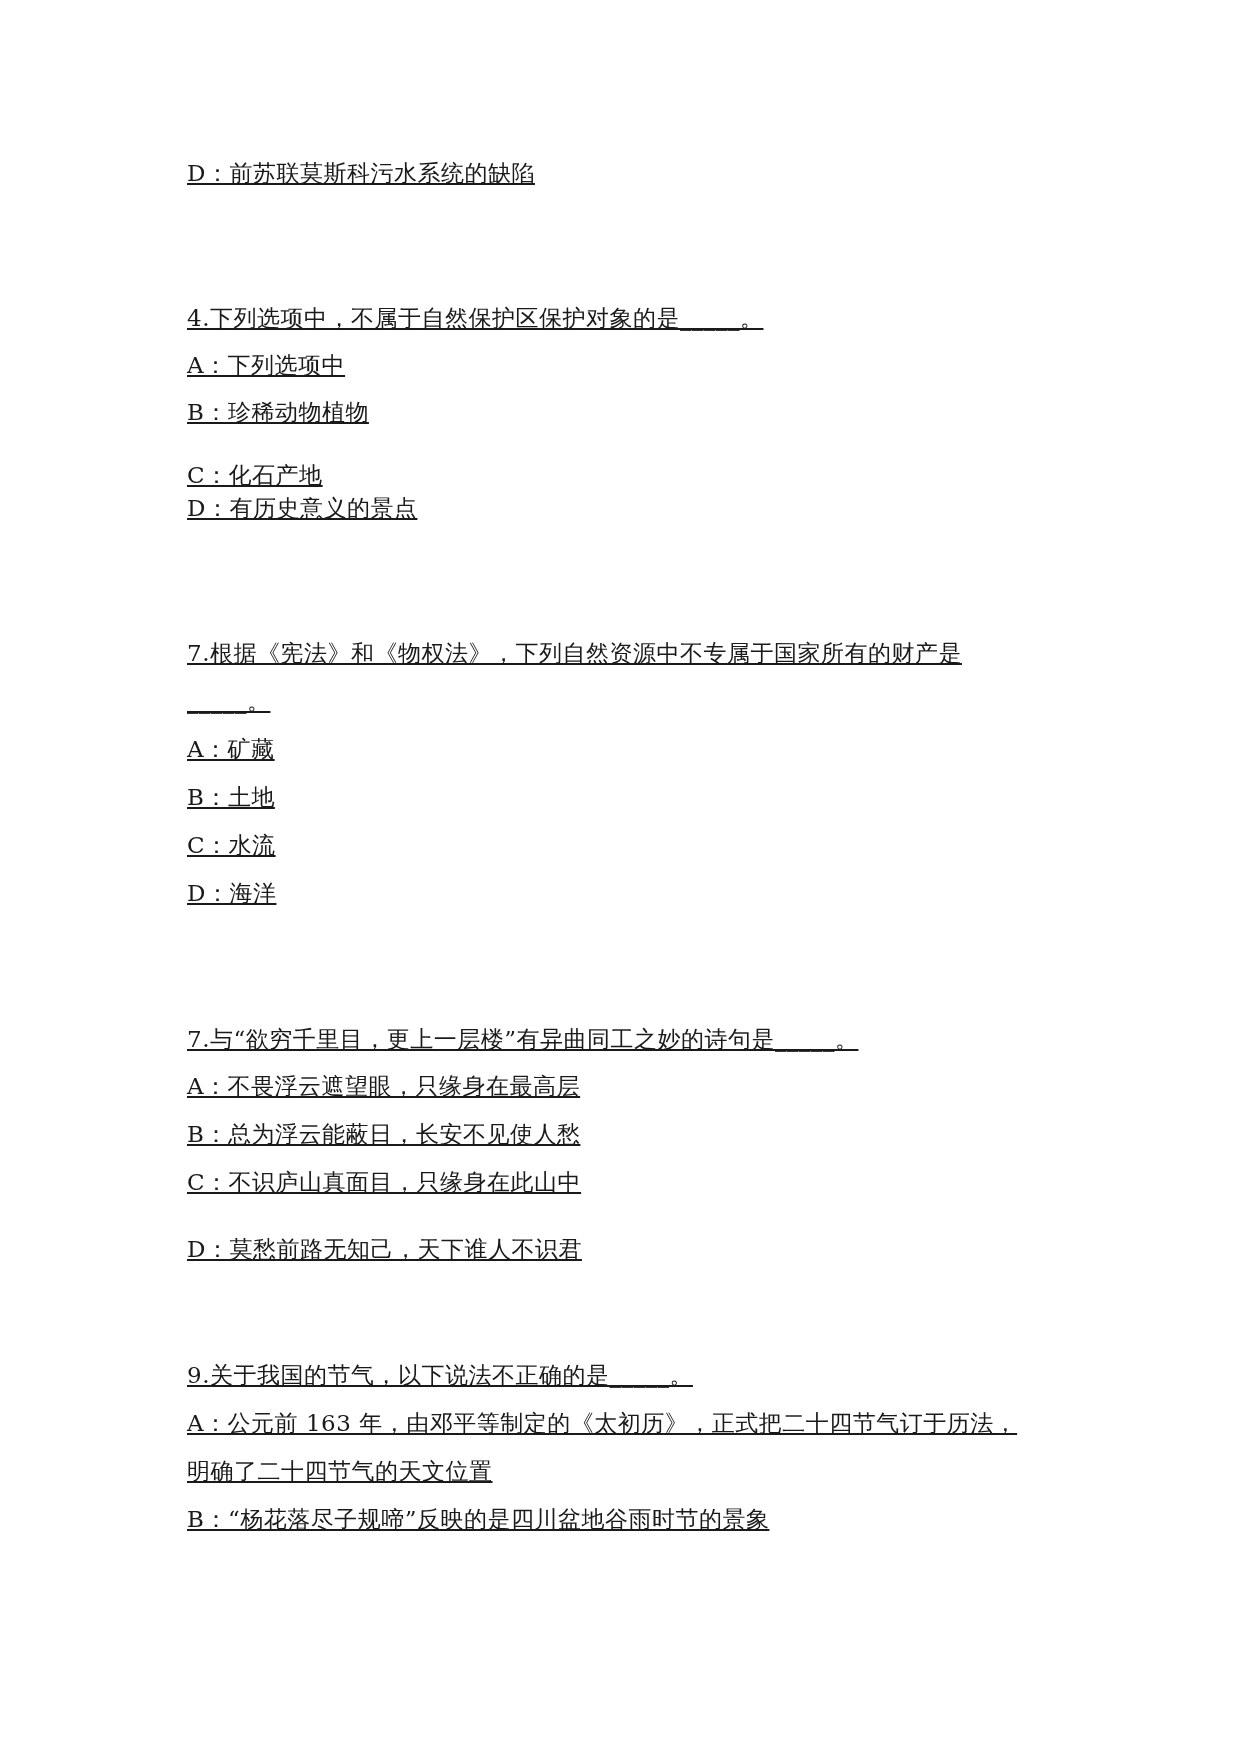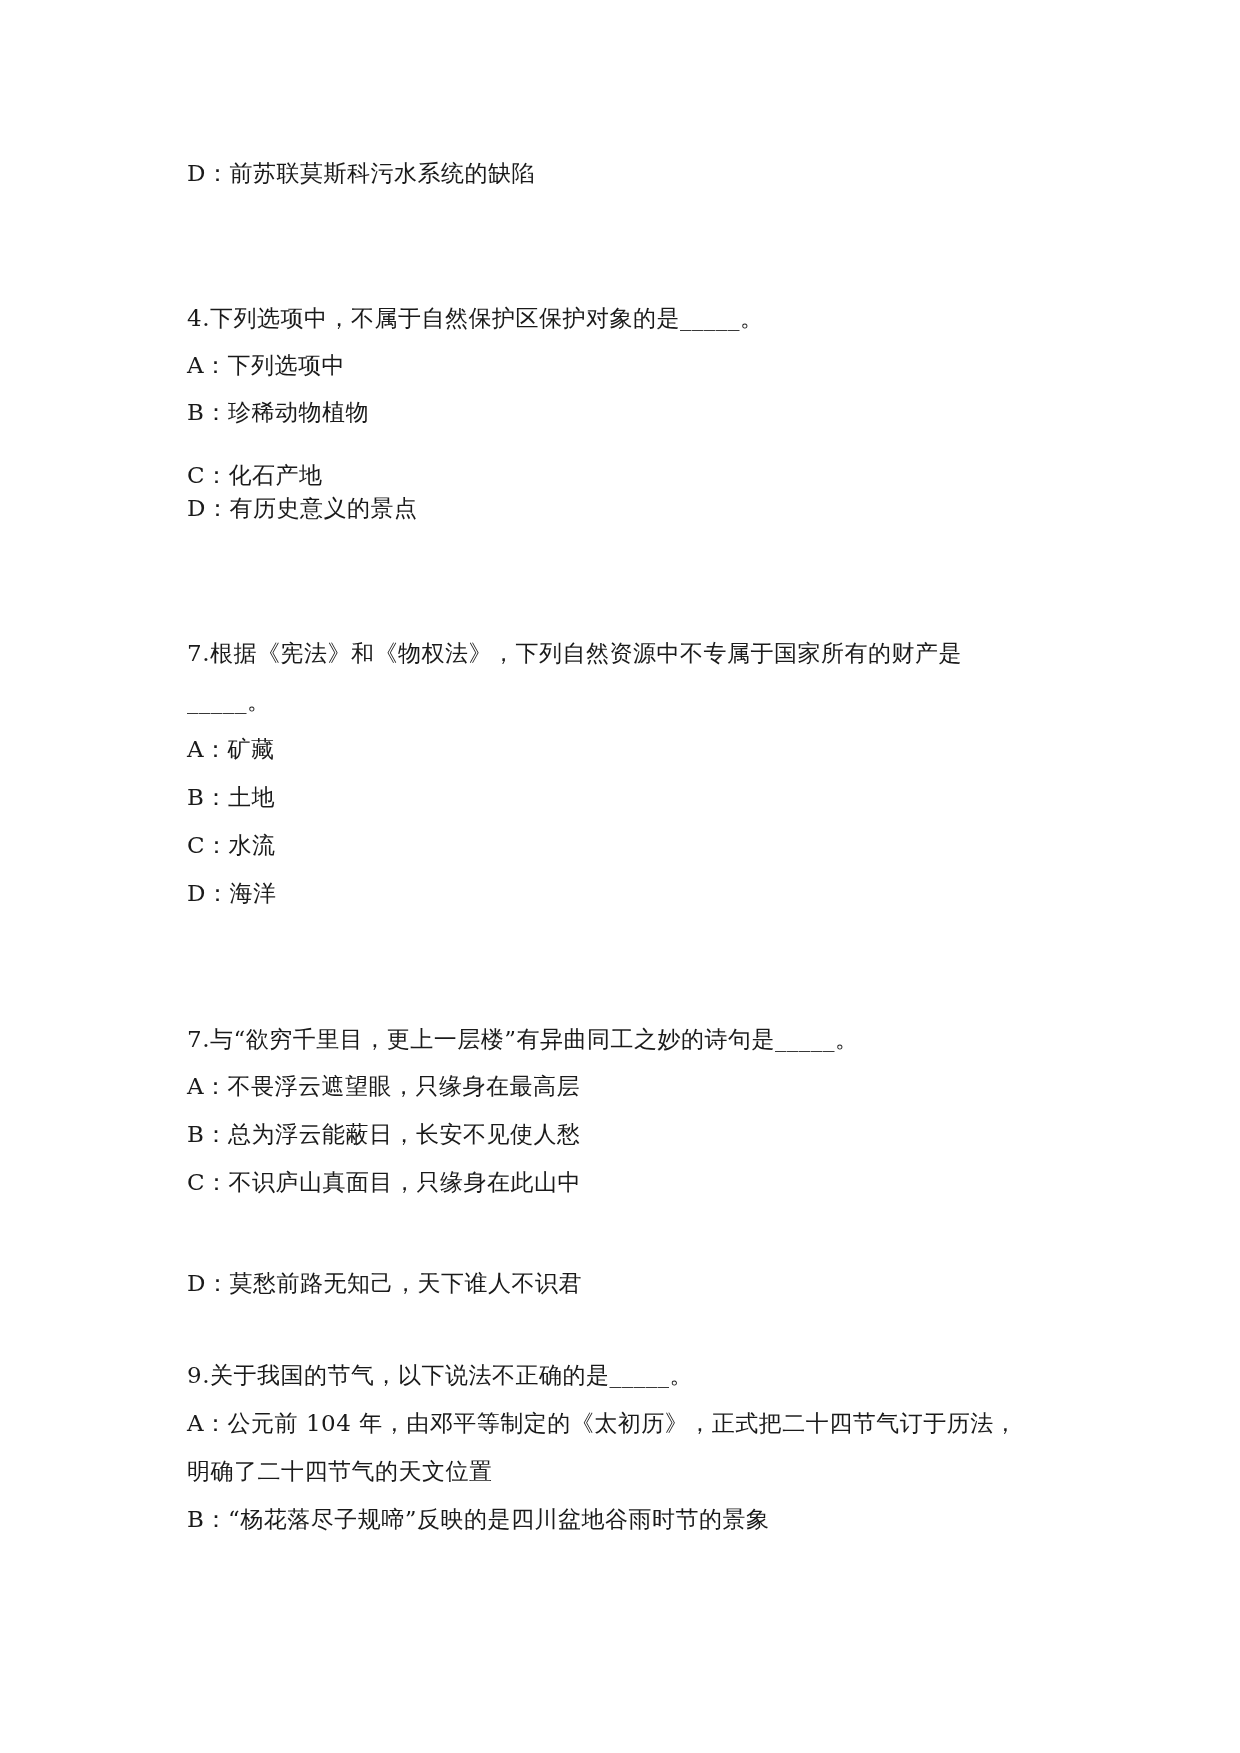--- a/index.html
+++ b/index.html
@@ -15,20 +15,21 @@
     font-family: "DejaVu Serif", "Liberation Serif", serif;
     color: #1a1a1a;
   }
   .line {
     position: absolute;
     left: 187px;
     font-size: 23px;
     line-height: 30px;
     white-space: nowrap;
     letter-spacing: 0.5px;
+    text-decoration: underline;
   }
 </style>
 </head>
 <body>
 
 <div>
 
   <div class="line" style="top:158px">D：前苏联莫斯科污水系统的缺陷</div>
 
   <div class="line" style="top:303px">4.下列选项中，不属于自然保护区保护对象的是_____。</div>
@@ -41,20 +42,20 @@
   <div class="line" style="top:686px">_____。</div>
   <div class="line" style="top:734px">A：矿藏</div>
   <div class="line" style="top:782px">B：土地</div>
   <div class="line" style="top:830px">C：水流</div>
   <div class="line" style="top:878px">D：海洋</div>
 
   <div class="line" style="top:1024px">7.与“欲穷千里目，更上一层楼”有异曲同工之妙的诗句是_____。</div>
   <div class="line" style="top:1071px">A：不畏浮云遮望眼，只缘身在最高层</div>
   <div class="line" style="top:1119px">B：总为浮云能蔽日，长安不见使人愁</div>
   <div class="line" style="top:1167px">C：不识庐山真面目，只缘身在此山中</div>
-  <div class="line" style="top:1268px">D：莫愁前路无知己，天下谁人不识君</div>
+  <div class="line" style="top:1234px">D：莫愁前路无知己，天下谁人不识君</div>
 
   <div class="line" style="top:1360px">9.关于我国的节气，以下说法不正确的是_____。</div>
-  <div class="line" style="top:1408px">A：公元前 104 年，由邓平等制定的《太初历》，正式把二十四节气订于历法，</div>
+  <div class="line" style="top:1408px">A：公元前 163 年，由邓平等制定的《太初历》，正式把二十四节气订于历法，</div>
   <div class="line" style="top:1456px">明确了二十四节气的天文位置</div>
   <div class="line" style="top:1504px">B：“杨花落尽子规啼”反映的是四川盆地谷雨时节的景象</div>
 
 </div>
 
 </body></html>

